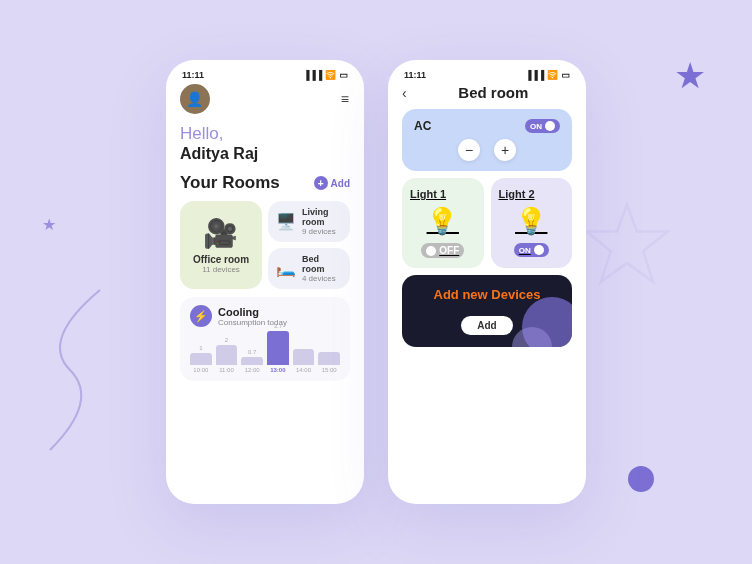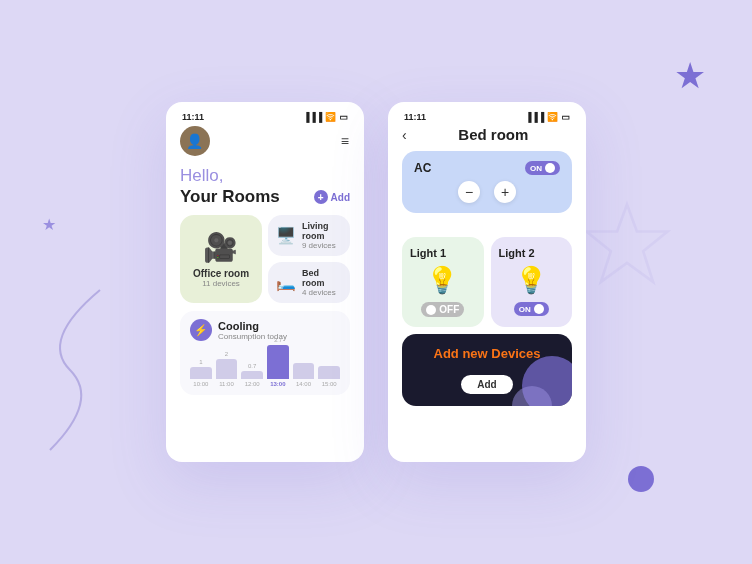--- a/index.html
+++ b/index.html
@@ -59,23 +59,23 @@
       display: flex;
       gap: 24px;
       position: absolute;
       left: 50%;
       top: 50%;
       transform: translate(-50%, -50%);
     }
 
     .phone {
       background: #ffffff;
-      border-radius: 16px;
+      border-radius: 28px;
       width: 198px;
-      height: 360px;
+      height: 444px;
       overflow: hidden;
       box-shadow: 0 20px 60px rgba(100, 90, 200, 0.15);
       position: relative;
       padding: 0;
     }
 
     
     .status-bar {
       display: flex;
       justify-content: space-between;
@@ -314,21 +314,21 @@
       font-weight: 700;
       color: #222;
       margin-bottom: 8px;
     }
 
     
     .ac-card {
       background: #c8d8f8;
       border-radius: 14px;
       padding: 10px 12px;
-      margin-bottom: 24px;
+      margin-bottom: 7px;
     }
     .ac-card-top {
       display: flex;
       justify-content: space-between;
       align-items: center;
       margin-bottom: 6px;
     }
     .ac-label {
       font-size: 12px;
       font-weight: 700;
@@ -390,20 +390,21 @@
       font-weight: 300;
       box-shadow: 0 1px 4px rgba(0,0,0,0.1);
     }
 
     
     .lights-row {
       display: grid;
       grid-template-columns: 1fr 1fr;
       gap: 7px;
       margin-bottom: 7px;
+      text-decoration: underline;
     }
     .light-card {
       border-radius: 14px;
       padding: 10px 8px;
       display: flex;
       flex-direction: column;
       align-items: center;
       gap: 4px;
     }
     .light-card-off {
@@ -524,20 +525,21 @@
       </div>
     </div>
 
     <div class="phone1-content">
       <div class="phone1-header">
         <div class="avatar">👤</div>
         <div class="menu-icon">≡</div>
       </div>
 
       <div class="greeting-hello">Hello,</div>
+      <div class="greeting-name">Aditya Raj</div>
 
       <div class="rooms-header">
         <div class="rooms-label">Your Rooms</div>
         <div class="add-btn">
           <div class="add-icon-circle">+</div>
           <span>Add</span>
         </div>
       </div>
 
       <div class="rooms-grid">

